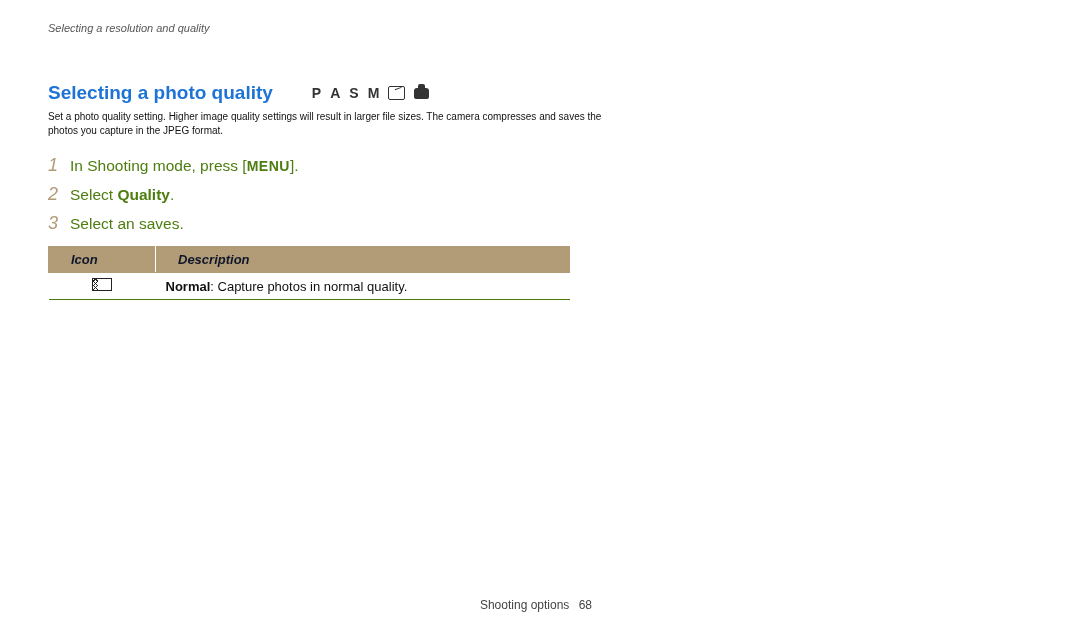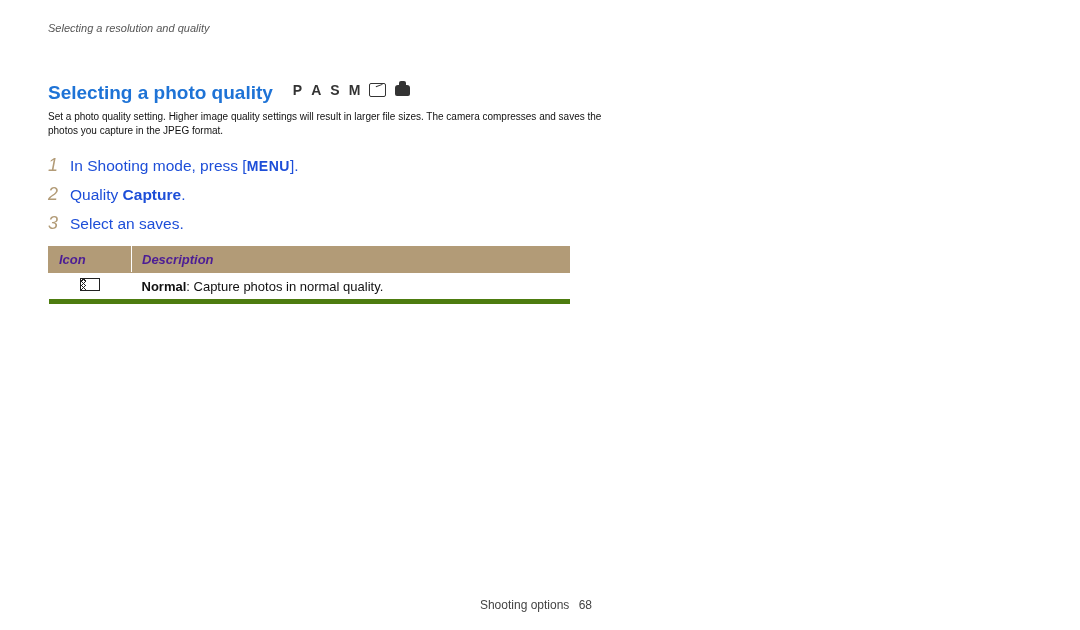--- a/index.html
+++ b/index.html
@@ -23,22 +23,22 @@
     color: #555;
     font-size: 11px;
     margin-bottom: 48px;
     font-weight: 400;
   }
   .content {
     max-width: 560px;
   }
   .section-title {
     display: flex;
-    align-items: flex-start;
-    gap: 20px;
+    align-items: center;
+    gap: 39px;
     margin-bottom: 6px;
   }
   .section-title .heading {
     color: #1e73d6;
     font-weight: 700;
     font-size: 19px;
   }
   .mode-icons {
     display: flex;
     align-items: center;
@@ -108,54 +108,54 @@
     margin-bottom: 8px;
   }
   .step-num {
     font-style: italic;
     color: #b29b77;
     width: 22px;
     font-size: 18px;
     font-weight: 400;
     flex-shrink: 0;
   }
-  .step-text { color: #1d4ed8; }
+  .step-text { color: #4d7c0f; }
   .menu-label {
     font-family: "Arial Narrow", Arial, sans-serif;
     font-weight: 800;
     letter-spacing: 0.5px;
     font-size: 14px;
   }
   .bold { font-weight: 700; }
 
   table.quality-table {
     border-collapse: collapse;
     width: 522px;
     font-size: 13px;
   }
   table.quality-table th {
     background: #b29b77;
-    color: #4c1d95;
+    color: #0f172a;
     font-style: italic;
     font-weight: 600;
     text-align: left;
-    padding: 5px 10px;
+    padding: 5px 22px;
     border: 1px solid #b29b77;
   }
   table.quality-table th:first-child {
     width: 62px;
     border-right: 1px solid #fff;
   }
   table.quality-table td {
     border-bottom: 1px solid #ccc;
     padding: 5px 10px;
     vertical-align: middle;
   }
   table.quality-table tr:last-child td {
-    border-bottom: 5px solid #4d7c0f;
+    border-bottom: 1px solid #4d7c0f;
   }
   .icon-cell { text-align: center; }
   .q-icon {
     display: inline-block;
     width: 20px;
     height: 13px;
     border: 1.2px solid #222;
     position: relative;
     box-sizing: border-box;
   }
@@ -207,21 +207,21 @@
     <ol class="steps">
       <li>
         <span class="step-num">1</span>
         <span class="step-text">
           <span>In Shooting mode, press [</span><span class="menu-label">MENU</span><span>].</span>
         </span>
       </li>
       <li>
         <span class="step-num">2</span>
         <span class="step-text">
-          <span>Quality </span><span class="bold">Capture</span><span>.</span>
+          <span>Select </span><span class="bold">Quality</span><span>.</span>
         </span>
       </li>
       <li>
         <span class="step-num">3</span>
         <span class="step-text">
           <span>Select an saves.</span>
         </span>
       </li>
     </ol>
 

